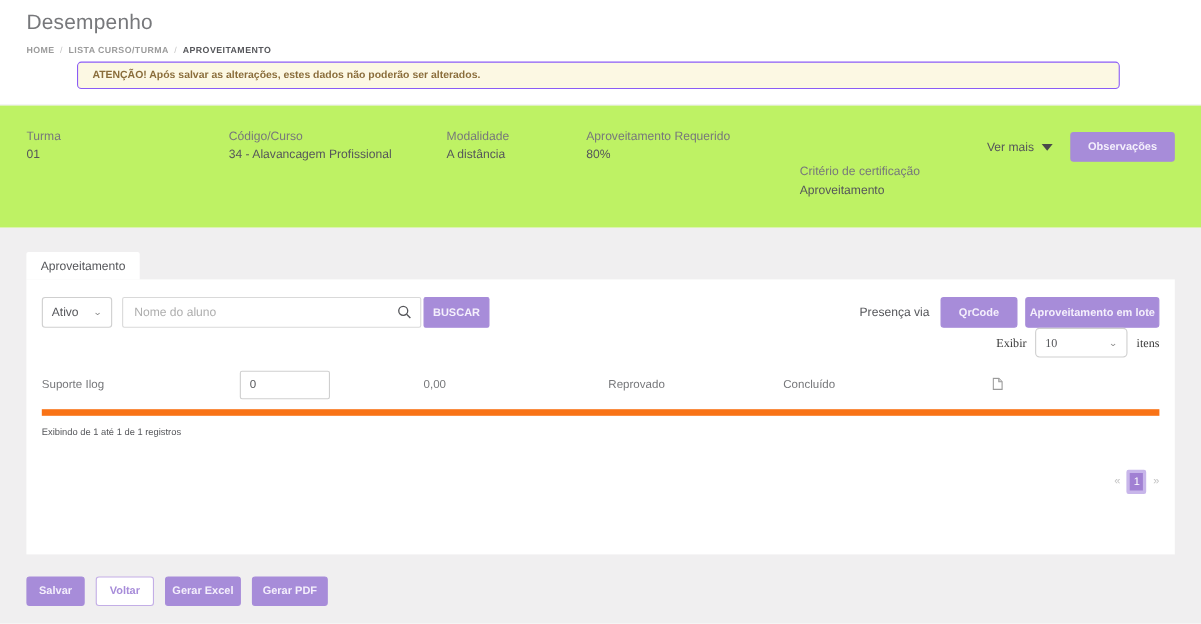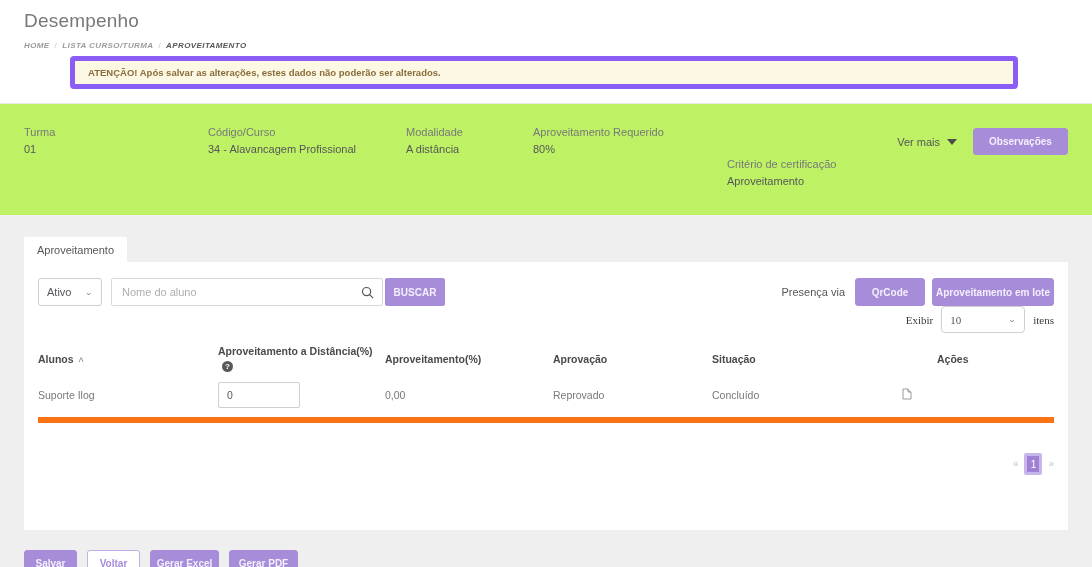--- a/index.html
+++ b/index.html
@@ -8,26 +8,26 @@
     font-family:"Liberation Sans", sans-serif;
     background:#ffffff;
     color:#55565a;
     display:flex; flex-direction:column;
   }
 
   
   .top { background:#fff; padding:10px 24px 14px 24px; }
   .page-title { font-size:19px; font-weight:400; color:#77787b; letter-spacing:.2px; }
   .breadcrumb { margin-top:9px; font-size:8px; letter-spacing:.4px; color:#9b9b9b; font-weight:700; }
-  .breadcrumb .crumb { color:#9b9b9b; cursor:pointer;font-style:italic; }
+  .breadcrumb .crumb { color:#9b9b9b; cursor:pointer; }
   .breadcrumb .sep { margin:0 5px; color:#c4c4c4; font-weight:400; }
   .breadcrumb .crumb.current { color:#55565a; }
   .warning {
     margin:6px 50px 0 46px;
-    background:#fcf8e3; border:5px solid #8b5cf6; border-radius:4px;
+    background:#fcf8e3; border:1px solid #8b5cf6; border-radius:4px;
     padding:6px 13px; font-size:9.5px; font-weight:700; color:#8a6d3b;
   }
 
   .divider { border-top:1px solid #e9e9e9; }
 
   
   .info { background:#bef264; padding:22px 24px 28px 24px; display:flex; align-items:flex-start; }
   .info-field { padding-right:10px; }
   .info-field .lbl { font-size:11px; color:#77787b; }
   .info-field .val { font-size:11px; color:#55565a; margin-top:5px; }
@@ -191,49 +191,38 @@
     <div class="exibir-row">
       <span>Exibir</span>
       <div class="fake-select exibir-select">
         <span>10</span>
         <span class="chev">⌄</span>
       </div>
       <span>itens</span>
     </div>
 
     <div class="table">
-      <div class="trow thead">
-        <div class="c0">
-          <span>Alunos</span><span class="sort-caret">˄</span>
-        </div>
-        <div class="c1">
-          <span>Aproveitamento a Distância(%)</span><span class="help-icon">?</span>
-        </div>
-        <div class="c2">Aproveitamento(%)</div>
-        <div class="c3">Aprovação</div>
-        <div class="c4">Situação</div>
-        <div class="c5 acoes-header">Ações</div>
-      </div>
       <div class="trow tbody">
         <div class="c0">Suporte Ilog</div>
         <div class="c1">
           <input class="dist-input" type="text" value="0" style="">
         </div>
         <div class="c2">0,00</div>
         <div class="c3">Reprovado</div>
         <div class="c4">Concluído</div>
         <div class="c5 doc-icon-wrap">
           <svg viewBox="0 0 10 12" width="10" height="12">
               <path d="M1 1 h5 l3 3 v7 h-8 z" fill="none" stroke="#9a9a9a" stroke-width="1"></path>
               <path d="M6 1 v3 h3" fill="#d9d9d9" stroke="#9a9a9a" stroke-width="1"></path>
             </svg>
         </div>
       </div>
     </div>
 
+    <div class="table-info">Exibindo de 1 até 1 de 1 registros</div>
 
     <div class="pagination">
       <span class="pg-arrow">«</span>
       <span class="pg-page">1</span>
       <span class="pg-arrow">»</span>
     </div>
 
   </div>
 
   <div class="actions">

